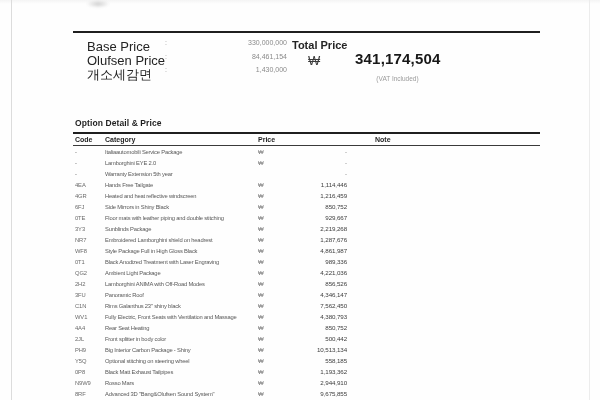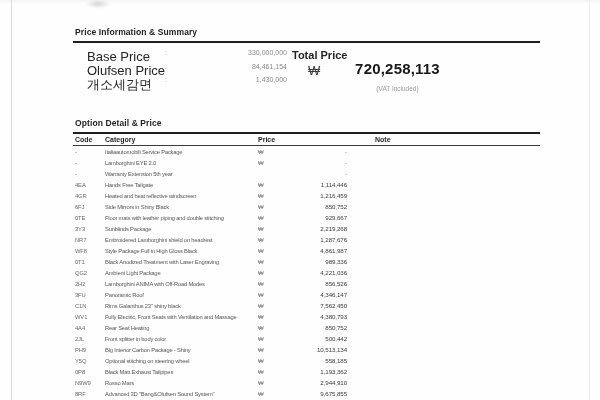--- a/index.html
+++ b/index.html
@@ -60,39 +60,38 @@
 </head>
 <body>
 
 <div class="page">
   <div class="photo-top-shade"></div>
   <div class="photo-edge-left"></div>
   <div class="photo-edge-right"></div>
   <div class="logo-smudge"></div>
 
   <div class="summary">
-    <div class="sec-title">Price Information &amp; Summary</div>
     <div class="rule-thick"></div>
     <div class="sum-grid">
       <div class="sum-label r0">Base Price</div>
       <div class="sum-colon r0">:</div>
       <div class="sum-value r0">330,000,000</div>
 
       <div class="sum-label r1">Olufsen Price</div>
       <div class="sum-colon r1">:</div>
       <div class="sum-value r1">84,461,154</div>
 
       <div class="sum-label r2">개소세감면</div>
       <div class="sum-colon r2">:</div>
       <div class="sum-value r2">1,430,000</div>
 
       <div class="total-label">Total Price</div>
       <div class="total-colon">:</div>
       <div class="won-big">₩</div>
-      <div class="total-big">720,258,113</div>
+      <div class="total-big">341,174,504</div>
       <div class="vat-note">(VAT Included)</div>
     </div>
   </div>
 
   <div class="options">
     <div class="sec-title">Option Detail &amp; Price</div>
     <div class="rule-thick"></div>
     <div class="opt-head">
       <div class="h-code">Code</div>
       <div class="h-cat">Category</div>

